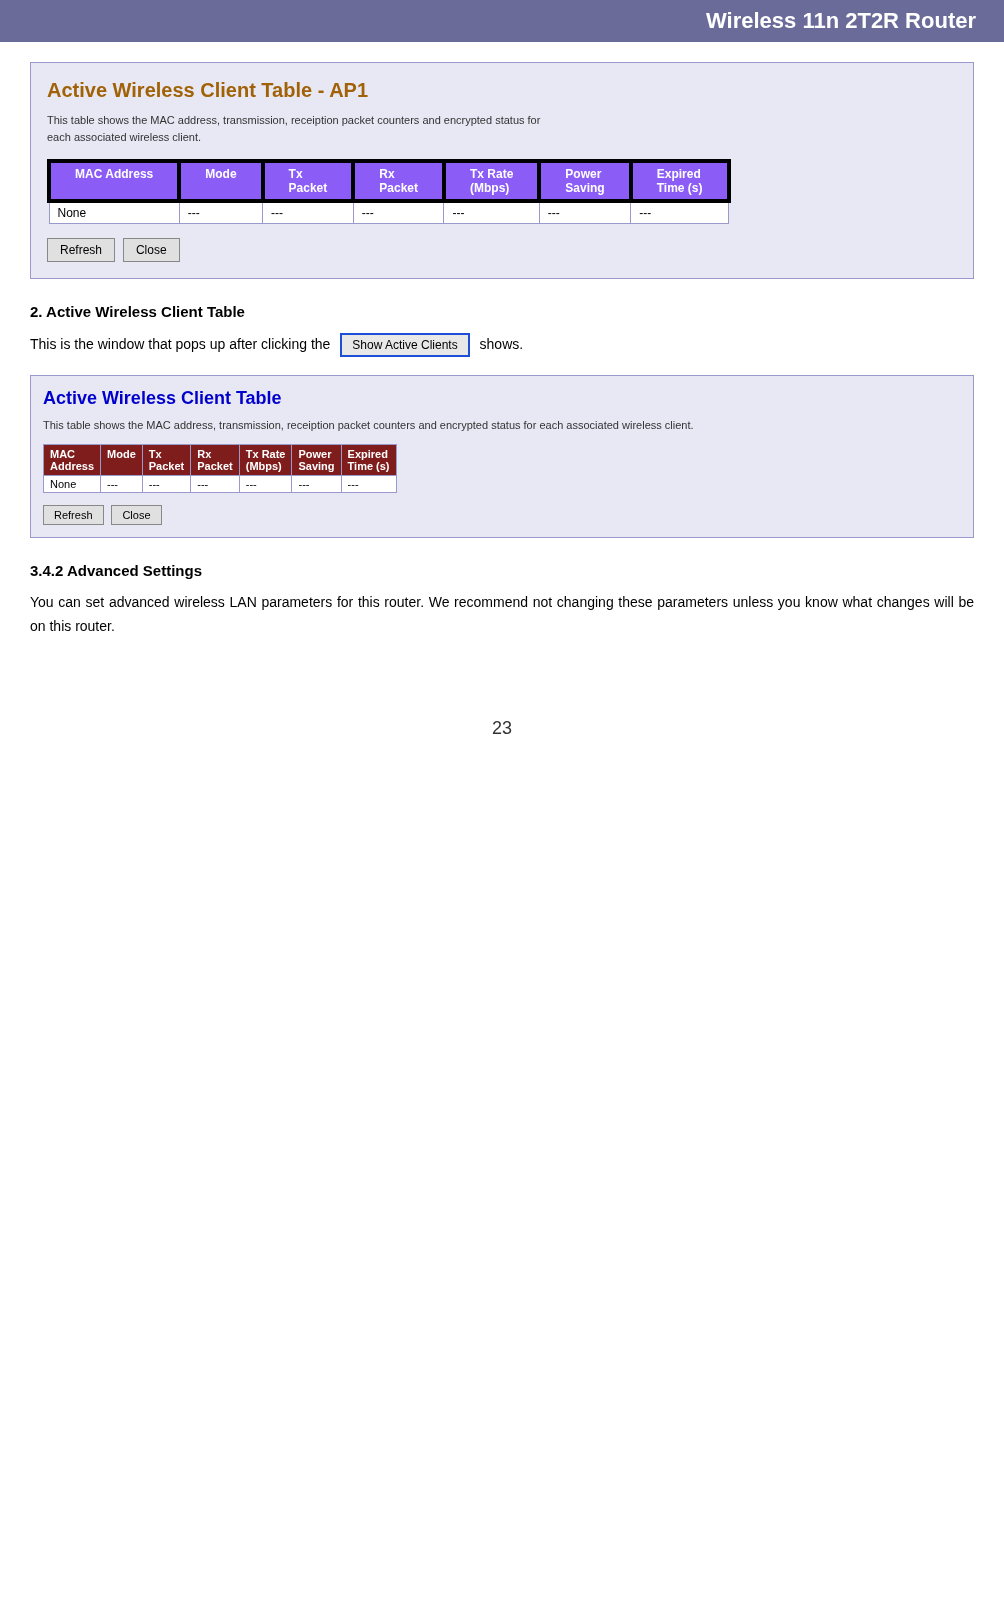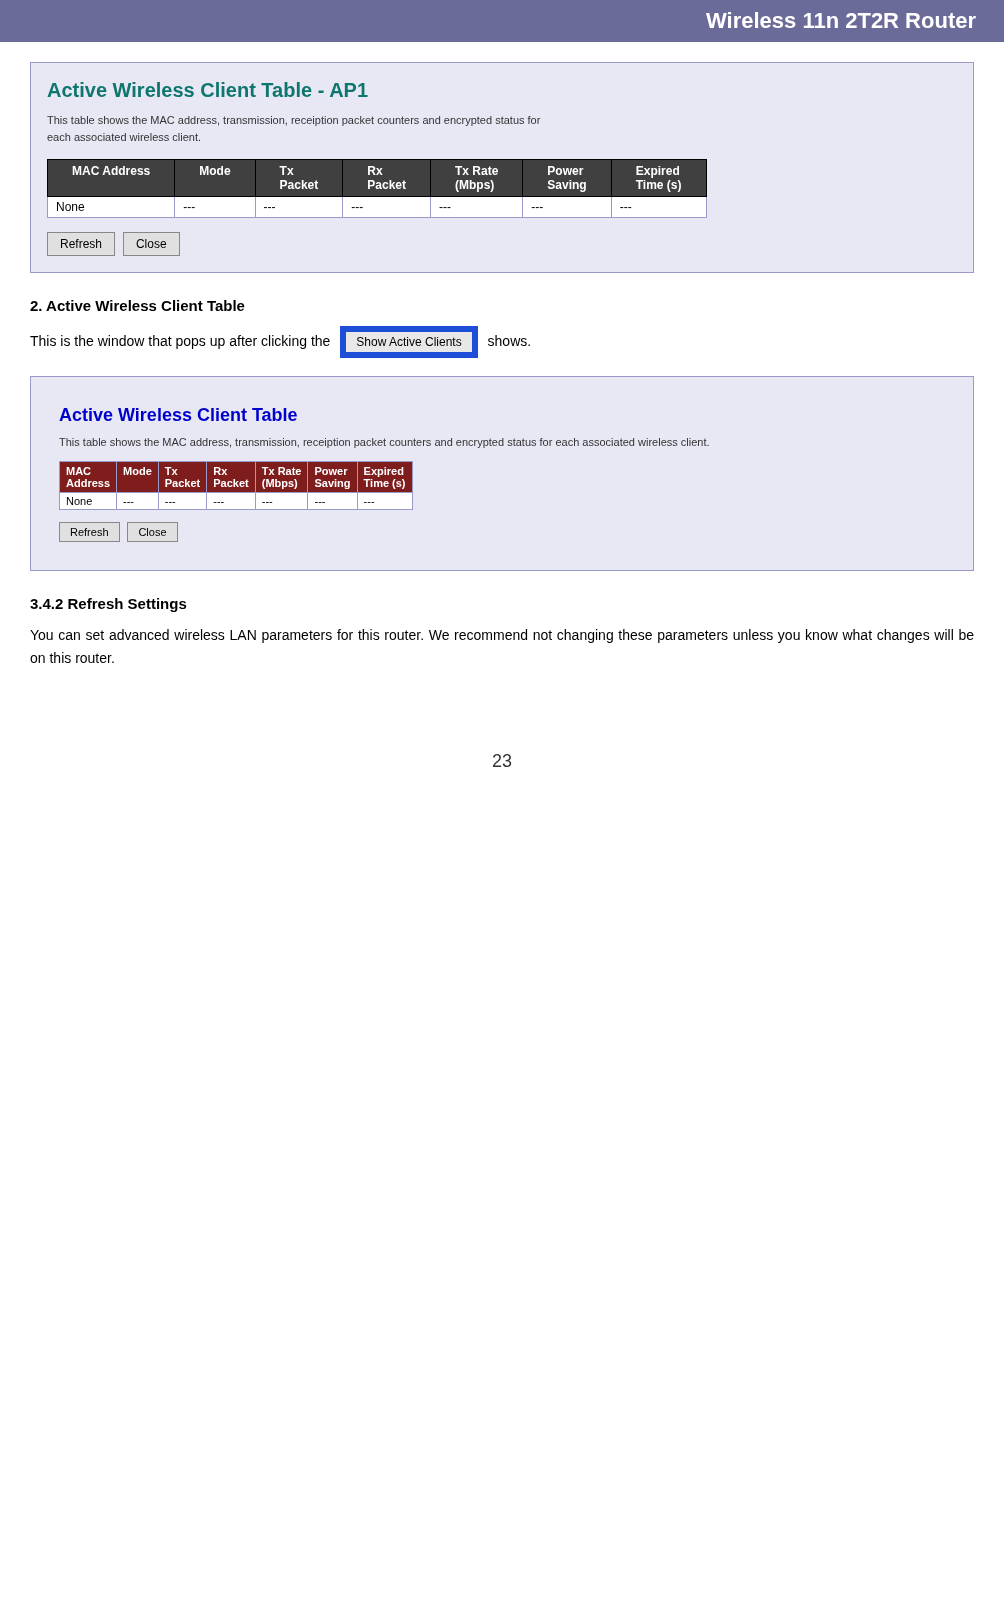--- a/index.html
+++ b/index.html
@@ -23,41 +23,41 @@
       padding: 20px 30px;
     }
     
     .panel-ap1 {
       border: 1px solid #9999cc;
       background: #e8e8f5;
       padding: 16px;
       margin-bottom: 24px;
     }
     .panel-title-ap1 {
-      color: #0f766e;
+      color: #a16207;
       font-size: 20px;
       font-weight: bold;
       margin-bottom: 10px;
     }
     .panel-desc {
       font-size: 11px;
       color: #333;
       margin-bottom: 14px;
       line-height: 1.5;
     }
     table.client-table {
       border-collapse: collapse;
       width: auto;
       margin-bottom: 14px;
       font-size: 12px;
     }
     table.client-table th {
-      background: #404040;
+      background: #8b5cf6;
       color: #fff;
-      border: 1px solid #000000;
+      border: 4px solid #000000;
       padding: 4px 24px;
       font-weight: bold;
       font-size: 12px;
       text-align: left;
       vertical-align: top;
     }
     table.client-table td {
       background: #fff;
       border: 1px solid #9999cc;
       padding: 3px 8px;
@@ -79,33 +79,33 @@
       margin-top: 14px;
     }
     
     .inline-text {
       font-size: 14px;
       margin-bottom: 18px;
       line-height: 1.8;
     }
     .show-active-btn {
       display: inline-block;
-      border: 6px solid #1d4ed8;
+      border: 2px solid #1d4ed8;
       background: #e8e8e8;
       padding: 3px 10px;
       font-size: 12px;
       cursor: pointer;
       vertical-align: middle;
       margin: 0 6px;
     }
     
     .panel-active {
       border: 1px solid #9999cc;
       background: #e8e8f5;
-      padding: 28px;
+      padding: 12px;
       margin-bottom: 24px;
     }
     .panel-title-active {
       color: #0000cc;
       font-size: 18px;
       font-weight: bold;
       margin-bottom: 8px;
     }
     table.client-table-small {
       border-collapse: collapse;
@@ -234,20 +234,20 @@
           <td>---</td>
         </tr>
       </tbody>
     </table>
     <div>
       <button class="btn-refresh-sm">Refresh</button>
       <button class="btn-close-sm">Close</button>
     </div>
   </div>
 
-  <div class="section-heading-2">3.4.2 Refresh Settings</div>
+  <div class="section-heading-2">3.4.2 Advanced Settings</div>
   <div class="body-text">You  can  set  advanced  wireless  LAN  parameters  for  this  router.  We  recommend  not  changing these parameters unless you know what changes will be on this router.</div>
 
   <div class="page-footer">
     <span>23</span>
   </div>
 
 </div>
 
 </body></html>

